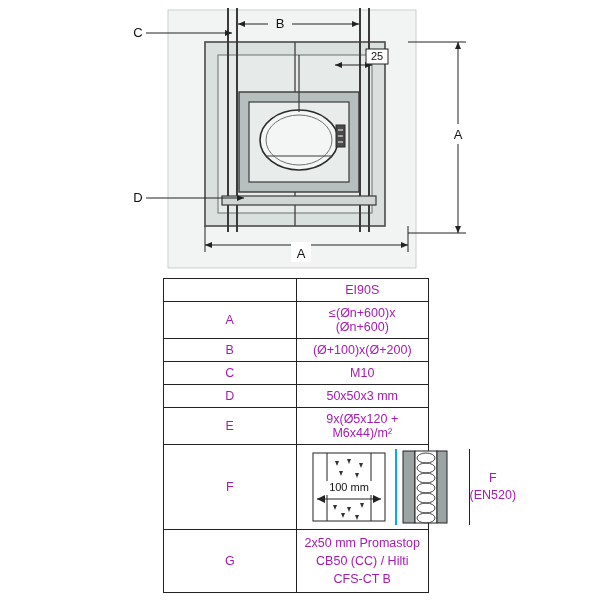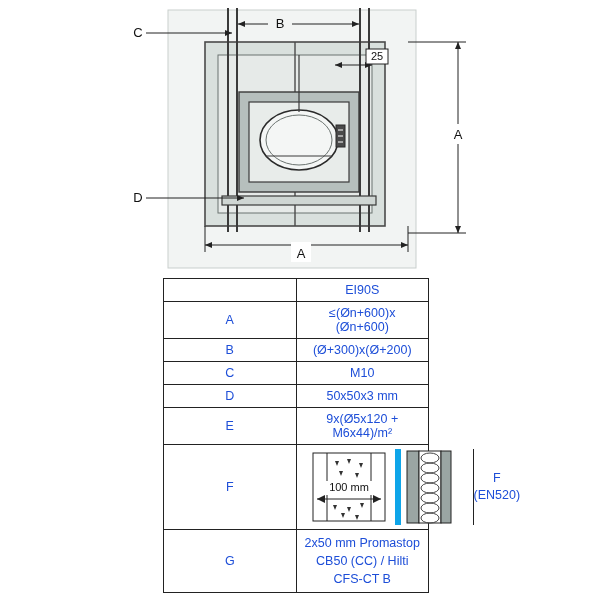--- a/index.html
+++ b/index.html
@@ -53,21 +53,21 @@
     border-collapse: collapse;
     width: 266px;
     table-layout: fixed;
   }
   table.spec td {
     border: 1px solid #222;
     font-size: 12.5px;
     padding: 4px 6px;
     vertical-align: middle;
     background: #ffffff;
-    color: #1d4ed8;
+    color: #a21caf;
   }
   td.keycol {
     width: 26px;
     text-align: center;
     font-size: 12.5px;
     padding: 4px 2px;
   }
   td.header-blank {
     border: none;
     background: transparent;
@@ -87,21 +87,21 @@
   td.fcell {
     padding: 0;
   }
   .fcell-inner {
     display: flex;
     align-items: stretch;
     height: 76px;
   }
   .fcell-left {
     width: 92px;
-    border-right: 6px solid #0ea5e9;
+    border-right: 2px solid #0ea5e9;
     position: relative;
     text-decoration: underline;
   }
   .fcell-mid {
     width: 72px;
     border-right: 1px solid #222;
     position: relative;
   }
   .fcell-right {
     flex: 1;
@@ -198,21 +198,21 @@
         <tr>
           <td class="header-blank"></td>
           <td class="header-title">EI90S</td>
         </tr>
         <tr>
           <td class="keycol">A</td>
           <td class="valcol">≤(Øn+600)x (Øn+600)</td>
         </tr>
         <tr>
           <td class="keycol">B</td>
-          <td class="valcol">(Ø+300)x(Ø+200)</td>
+          <td class="valcol">(Ø+100)x(Ø+200)</td>
         </tr>
         <tr>
           <td class="keycol">C</td>
           <td class="valcol">M10</td>
         </tr>
         <tr>
           <td class="keycol">D</td>
           <td class="valcol">50x50x3 mm</td>
         </tr>
         <tr>

